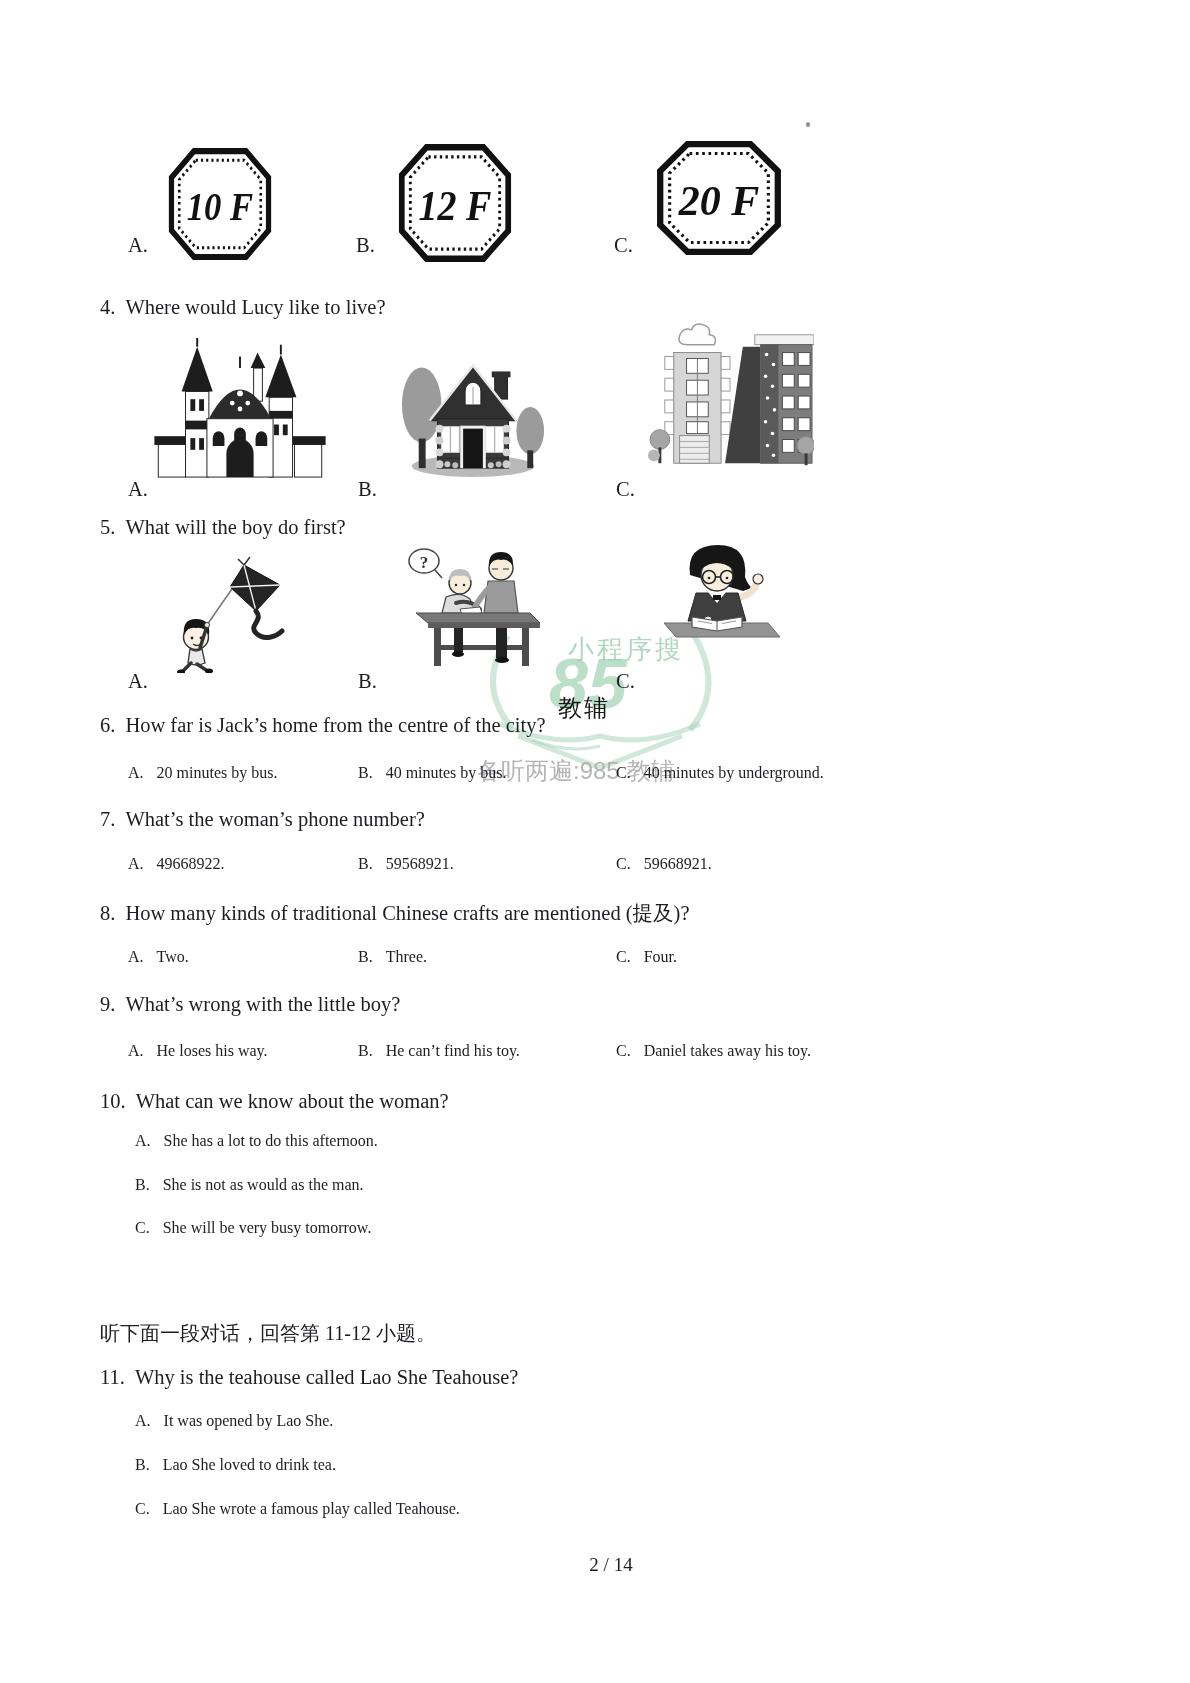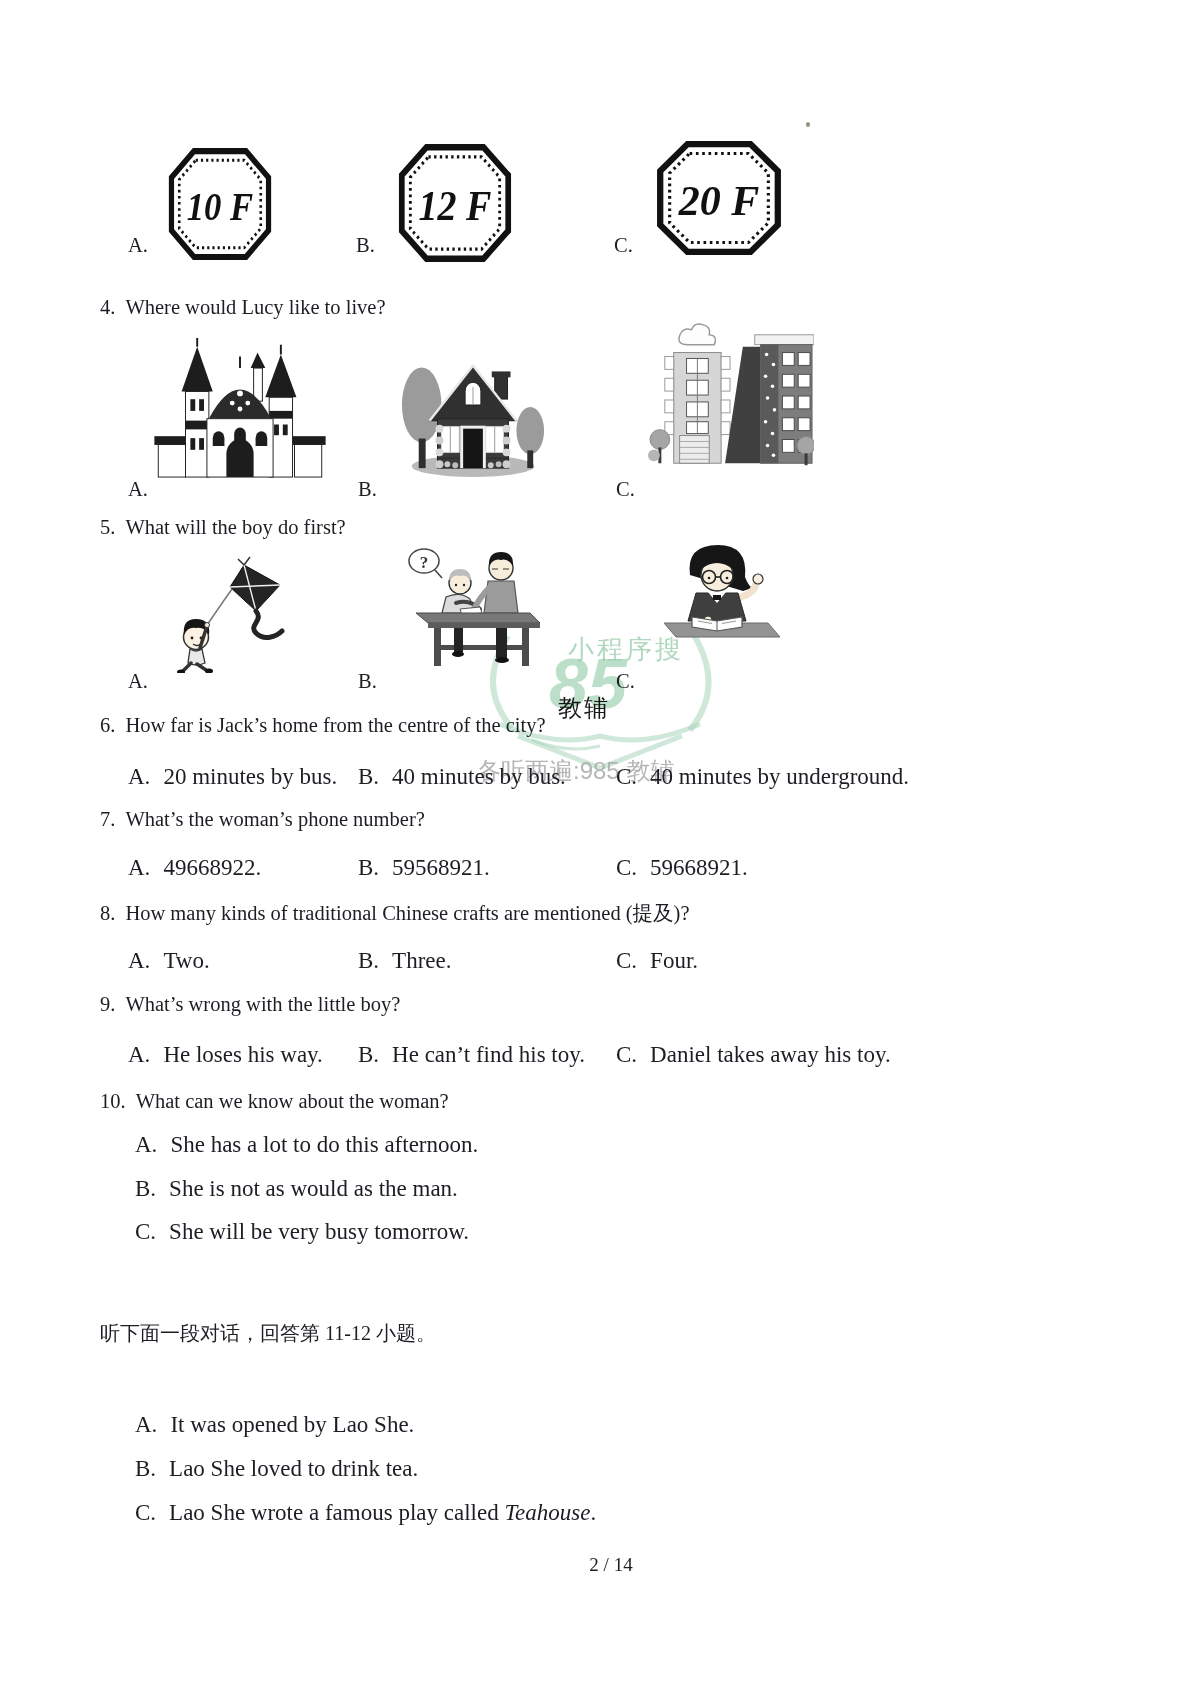--- a/index.html
+++ b/index.html
@@ -8,21 +8,21 @@
     width:1190px;height:1683px;
     margin:0 auto;
     background:#ffffff;
     font-family:"Liberation Serif","DejaVu Serif",serif;
     color:#1d1d24;
     overflow:hidden;
   }
   .abs{position:absolute;}
   .qline{position:absolute;font-size:20.5px;white-space:nowrap;}
   .qnum{display:inline-block;margin-right:10px;}
-  .opt{position:absolute;font-size:23px;white-space:nowrap;}
+  .opt{position:absolute;font-size:16px;white-space:nowrap;}
   .opt-label{display:inline-block;margin-right:13px;}
   .img-label{position:absolute;font-size:20.5px;}
   .heading{
     position:absolute;left:98px;top:1274px;
     font-family:"Liberation Sans","DejaVu Sans",sans-serif;
     font-weight:bold;font-size:21px;white-space:nowrap;color:#111;
   }
   .instruction{position:absolute;left:100px;top:1320px;font-size:20px;white-space:nowrap;}
   .footer{position:absolute;left:16px;top:1554px;width:100%;text-align:center;font-size:19px;}
   .speck{position:absolute;left:806px;top:122px;width:4px;height:5px;background:#8f8f80;border-radius:50%;}
@@ -32,21 +32,21 @@
   .oct-inner{fill:none;stroke:#111;stroke-width:3;stroke-dasharray:2.5 3.5;}
   .oct-text{font-family:"Liberation Serif","DejaVu Serif",serif;font-style:italic;font-weight:bold;font-size:40px;fill:#111;}
 
   
   .wm{pointer-events:none;}
   .wm-top{position:absolute;left:568px;top:632px;font-size:26px;letter-spacing:3px;color:#9ccfae;opacity:.8;font-family:"Liberation Sans",sans-serif;}
   .wm-num{position:absolute;left:549px;top:644px;font-size:70px;font-style:italic;font-weight:bold;color:#8fcaa5;opacity:.6;font-family:"Liberation Sans",sans-serif;}
   .wm-bot{position:absolute;left:558px;top:692px;font-size:24px;letter-spacing:2px;color:#000000;opacity:.9;font-family:"Liberation Sans",sans-serif;z-index:0;}
   .wm-gray{position:absolute;left:477px;top:755px;font-size:24px;color:#aeaeae;opacity:.9;font-family:"Liberation Sans",sans-serif;white-space:nowrap;}
   .wm-stroke{stroke:#a7d6ba;fill:none;opacity:.55;}
-  .it{font-style:italic;}
+  .it{}
 </style>
 </head>
 <body>
 
 <div class="page">
 
   <div class="wm wm-top">小程序搜</div>
   <div class="wm wm-num">85</div>
   <svg class="abs wm" style="left:470px;top:596px;" width="260" height="185" viewBox="0 0 260 185">
     <path class="wm-stroke" d="M38,40 Q6,90 42,132" stroke-width="6"></path>
@@ -328,19 +328,22 @@
 
   <div class="qline" style="left:100px;top:1090px;">
     <span class="qnum">10.</span><span>What can we know about the woman?</span>
   </div>
   <span class="opt" style="left:135px;top:1132px;"><span class="opt-label">A.</span><span>She has a lot to do this afternoon.</span></span>
   <span class="opt" style="left:135px;top:1176px;"><span class="opt-label">B.</span><span>She is not as would as the man.</span></span>
   <span class="opt" style="left:135px;top:1219px;"><span class="opt-label">C.</span><span>She will be very busy tomorrow.</span></span>
 
   <div class="instruction">听下面一段对话，回答第 11-12 小题。</div>
 
+  <div class="qline" style="left:100px;top:1366px;">
+    <span class="qnum">11.</span><span>Why is the teahouse called Lao She Teahouse?</span>
+  </div>
   <span class="opt" style="left:135px;top:1412px;"><span class="opt-label">A.</span><span>It was opened by Lao She.</span></span>
   <span class="opt" style="left:135px;top:1456px;"><span class="opt-label">B.</span><span>Lao She loved to drink tea.</span></span>
   <span class="opt" style="left:135px;top:1500px;"><span class="opt-label">C.</span><span>Lao She wrote a famous play called </span><span class="it">Teahouse</span><span>.</span></span>
 
   <div class="footer">2 / 14</div>
 
 </div>
 
 </body></html>

